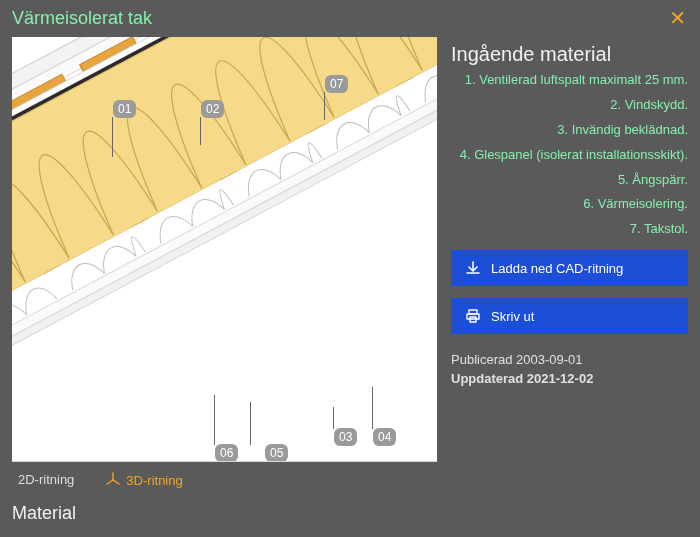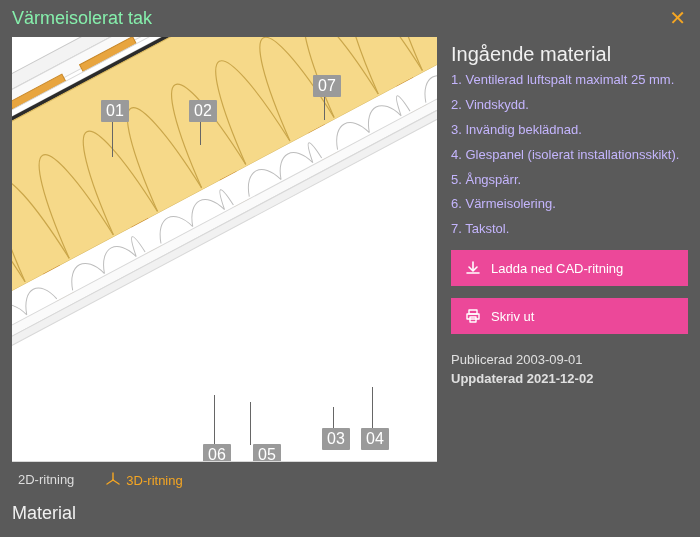--- a/index.html
+++ b/index.html
@@ -19,38 +19,39 @@
   .body { display: flex; gap: 14px; flex: 1; min-height: 0; }
   .left { width: 425px; display: flex; flex-direction: column; }
   .drawing {
     width: 425px; height: 425px; background: #fff; position: relative; overflow: hidden;
     border-bottom: 1px solid #d8d8d8;
   }
   .drawing svg { display:block; }
   .callout {
     position: absolute;
     background: #9a9a9a; color: #fff;
-    font-size: 16px; padding: 2px 5px;
-    border-radius: 1px;
+    font-size: 12px; padding: 2px 5px;
+    border-radius: 6px;
     font-weight: 400;
     z-index: 3;
+    margin-left: 12px;
   }
   .callout-line { position:absolute; background:#666; z-index:2; }
   .tabs { display: flex; gap: 32px; padding: 10px 6px 0 6px; align-items: flex-start; font-size: 13px; }
   .tab { color: #ddd; cursor: pointer; display:flex; align-items:center; gap:6px; }
   .tab.active { color: #f5a623; }
   .tab-ico { display:inline-block; }
   .section-hdr { font-size: 18px; font-weight: 400; color: #f0f0f0; margin-top: 14px; }
   .right { flex: 1; padding-top: 6px; }
   .right-title { font-size: 20px; font-weight: 400; color: #f0f0f0; margin-bottom: 6px; }
-  .mat-list { list-style: none; font-size: 13px; color: #c4b5fd; line-height: 1.3; }
+  .mat-list { list-style: none; font-size: 13px; color: #86efac; line-height: 1.3; text-align: right; }
   .mat-list li { margin-bottom: 8px; }
   .btn {
     display: flex; align-items: center; gap: 10px;
-    background: #ec4899; color: #fff;
+    background: #1d4ed8; color: #fff;
     font-size: 13px; padding: 10px 14px;
     margin-top: 12px; cursor: pointer;
     border: none; width: 100%;
     text-align: left;
   }
   .btn svg { flex-shrink: 0; }
   .meta { font-size: 13px; color: #e0e0e0; margin-top: 18px; }
   .meta + .meta { margin-top: 4px; font-weight: bold; }
 </style>
 </head>

